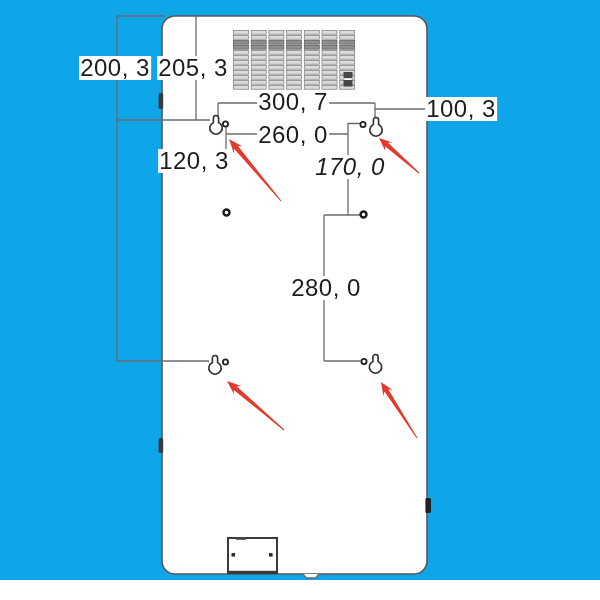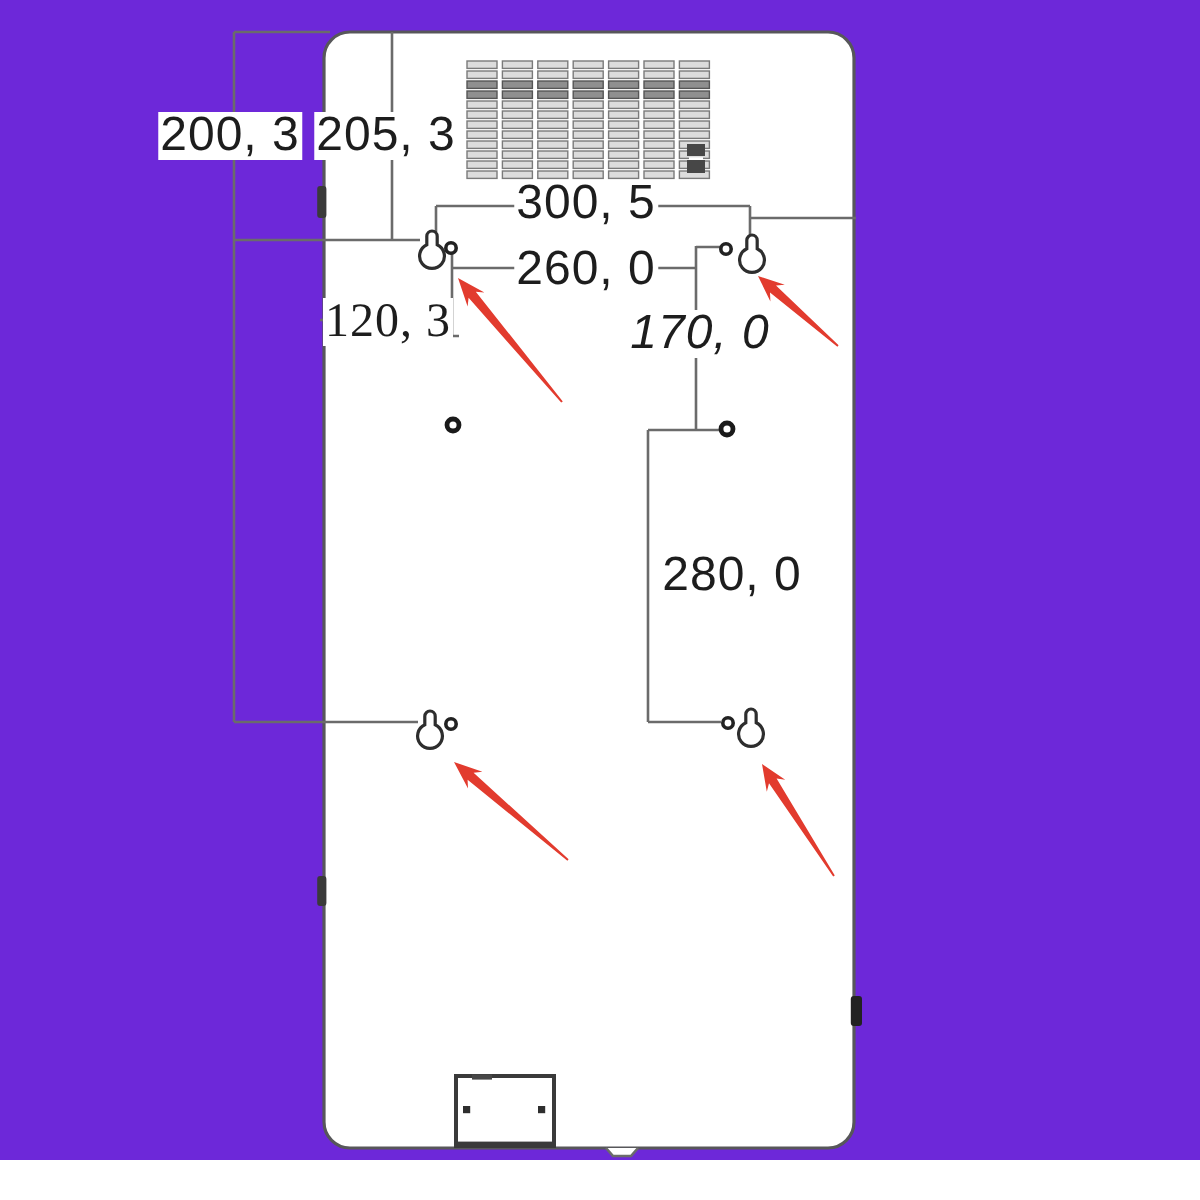--- a/index.html
+++ b/index.html
@@ -1,17 +1,17 @@
 <!DOCTYPE html>
 <html><head>
 <meta charset="utf-8">
 <style>
   html,body{margin:0;padding:0;background:#ffffff;}
   #stage{
-    position:relative;width:600px;height:580px;background:#6d28d9;overflow:hidden;
+    position:relative;width:600px;height:580px;background:#0ea5e9;overflow:hidden;
     font-family:"Liberation Sans",sans-serif;
   }
   #drawing{position:absolute;left:0;top:0;}
   .dim-label{
     position:absolute;transform:translate(-50%,-50%);
     font-size:24px;line-height:1;color:#1d1d1d;background:#ffffff;
     padding:0 1px;white-space:nowrap;letter-spacing:0.5px;
   }
 </style>
 </head>
@@ -166,18 +166,19 @@
     <g fill="#e23b2e">
       <polygon points="229,139 233.8,153.3 234.3,148.9 280.6,201.3 281.4,200.7 237.9,145.9 242.2,146.2"></polygon>
       <polygon points="379,138 385.2,150.7 385.0,146.3 418.7,173.4 419.3,172.6 388.0,142.8 392.4,142.4"></polygon>
       <polygon points="227,381 234.0,394.3 233.8,389.9 283.7,430.4 284.3,429.6 236.8,386.4 241.2,385.9"></polygon>
       <polygon points="381,382 383.4,395.9 384.5,391.6 416.6,438.3 417.4,437.7 388.3,389.2 392.6,389.9"></polygon>
     </g>
   </svg>
 
   <div class="dim-label" style="left:115px;top:68px;">200, 3</div>
   <div class="dim-label" style="left:193px;top:68px;">205, 3</div>
-  <div class="dim-label" style="left:293px;top:102px;">300, 5</div>
+  <div class="dim-label" style="left:293px;top:102px;">300, 7</div>
+  <div class="dim-label" style="left:461px;top:109px;">100, 3</div>
   <div class="dim-label" style="left:293px;top:135px;">260, 0</div>
-  <div class="dim-label" style="left:194px;top:161px;font-family:Liberation Serif, serif;">120, 3</div>
+  <div class="dim-label" style="left:194px;top:161px;">120, 3</div>
   <div class="dim-label" style="left:350px;top:167px;font-style:italic;">170, 0</div>
-  <div class="dim-label" style="left:326px;top:288px;margin-left:40px;">280, 0</div>
+  <div class="dim-label" style="left:326px;top:288px;">280, 0</div>
 </div>
 
 </body></html>

